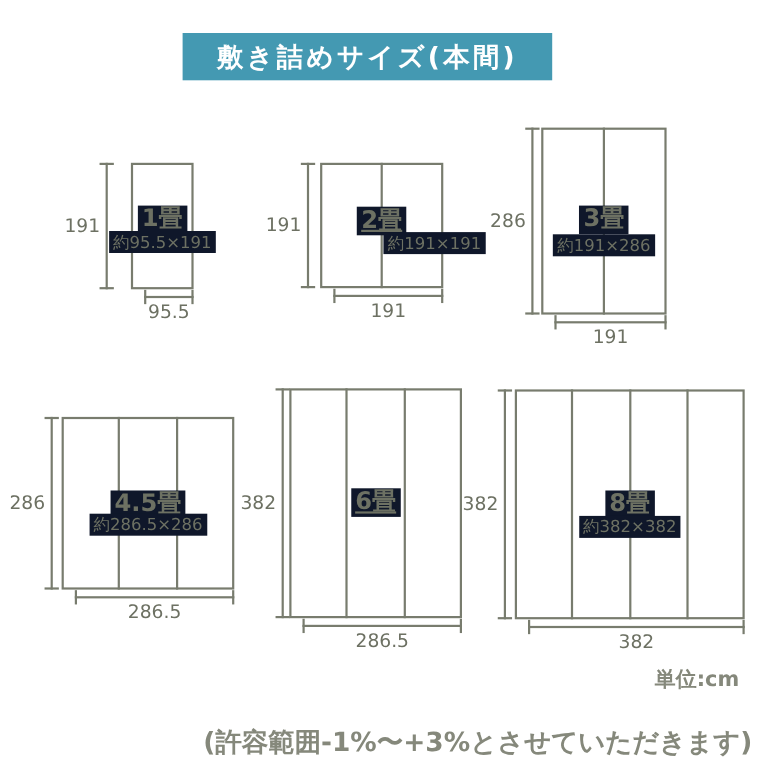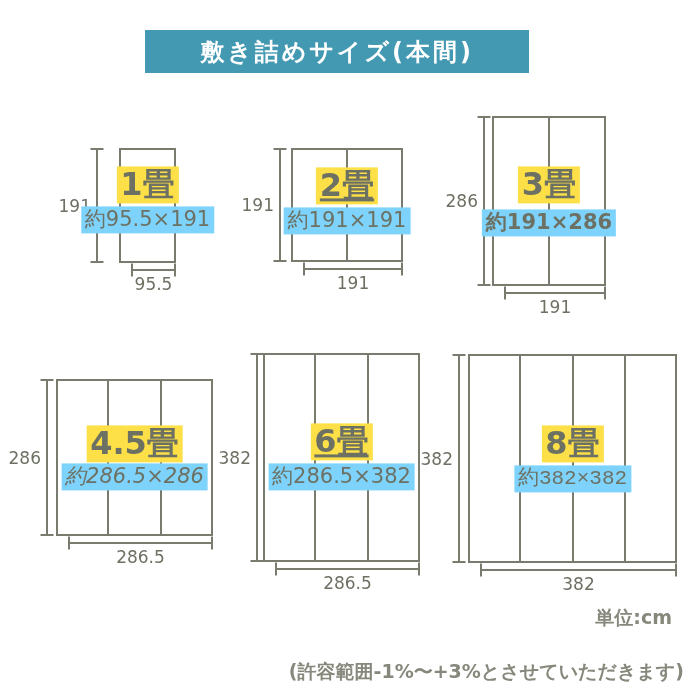--- a/index.html
+++ b/index.html
@@ -11,42 +11,42 @@
   *{box-sizing:border-box;}
   html,body{margin:0;padding:0;background:#ffffff;}
   body{font-family:"DejaVu Sans","Liberation Sans",sans-serif;}
   .stage{
     position:relative;width:700px;height:700px;background:#ffffff;
     overflow:hidden;margin:0 auto;
   }
 
   
   .banner{
-    position:absolute;left:145px;top:30px;width:384px;height:43px;
+    position:absolute;left:166px;top:30px;width:336px;height:43px;
     background:var(--banner);color:#ffffff;
     display:flex;align-items:center;justify-content:center;
     font-size:24px;font-weight:bold;letter-spacing:3px;white-space:nowrap;
   }
 
   
   .fig{position:absolute;}
   .rect{position:absolute;inset:0;border:2px solid var(--line);background:#ffffff;}
   .divider{
     position:absolute;top:0;bottom:0;width:2px;background:var(--line);
     transform:translateX(-50%);
   }
   .size-label{
     position:absolute;left:50%;transform:translate(-50%,-50%);
-    background:#fde047;padding:1px 4px;white-space:nowrap;
-    color:var(--ink);font-size:32px;font-weight:600;line-height:1.1;
+    background:#0f172a;padding:1px 4px;white-space:nowrap;
+    color:var(--ink);font-size:22px;font-weight:600;line-height:1.1;margin-top:15px;
   }
   .dims-label{
     position:absolute;left:50%;transform:translate(-50%,-50%);
-    background:#7dd3fc;padding:1px 4px;white-space:nowrap;
-    color:var(--ink);font-size:21px;font-weight:400;line-height:1.2;
+    background:#0f172a;padding:1px 4px;white-space:nowrap;
+    color:var(--ink);font-size:15px;font-weight:400;line-height:1.2;
   }
 
   
   .vdim{position:absolute;top:0;height:100%;width:2px;background:var(--line);}
   .vdim::before,.vdim::after{
     content:"";position:absolute;left:50%;transform:translateX(-50%);
     width:13px;height:2px;background:var(--line);
   }
   .vdim::before{top:0;}
   .vdim::after{bottom:0;}
@@ -70,56 +70,56 @@
 
   
   #fig-1jo {left:119px;top:148px;width:57px;height:115px;}
   #fig-1jo .vdim{left:-23px;}
   #fig-1jo .size-label{top:37px;}
   #fig-1jo .dims-label{top:72px;}
 
   #fig-2jo {left:291px;top:148px;width:112px;height:114px;}
   #fig-2jo .vdim{left:-12px;}
   #fig-2jo .size-label{top:38px;text-decoration:underline;}
-  #fig-2jo .dims-label{top:73px;}
+  #fig-2jo .dims-label{top:73px;margin-left:48px;}
 
   #fig-3jo {left:492px;top:116px;width:114px;height:170px;}
   #fig-3jo .vdim{left:-9px;}
   #fig-3jo .size-label{top:69px;text-align:right;}
-  #fig-3jo .dims-label{top:107px;font-weight:bold;}
+  #fig-3jo .dims-label{top:107px;}
 
   #fig-45jo{left:56px;top:379px;width:157px;height:157px;}
   #fig-45jo .vdim{left:-10px;}
   #fig-45jo .size-label{top:65px;text-align:center;}
-  #fig-45jo .dims-label{top:98px;font-style:italic;}
+  #fig-45jo .dims-label{top:98px;}
 
   #fig-6jo {left:263px;top:353px;width:157px;height:209px;}
   #fig-6jo .vdim{left:-7px;}
   #fig-6jo .size-label{top:89px;text-decoration:underline;}
   #fig-6jo .dims-label{top:124px;}
 
   #fig-8jo {left:468px;top:354px;width:209px;height:209px;}
   #fig-8jo .vdim{left:-10px;}
   #fig-8jo .size-label{top:90px;}
-  #fig-8jo .dims-label{top:125px;font-family:Liberation Mono, monospace;}
+  #fig-8jo .dims-label{top:125px;}
 
   .div-50{left:50%;}
   .div-33{left:33.33%;}
   .div-66{left:66.67%;}
   .div-25{left:25%;}
   .div-75{left:75%;}
 
   
   .unit-note{
     position:absolute;right:28px;top:605px;
     color:var(--soft-ink);font-size:19px;font-weight:600;white-space:nowrap;
   }
   .tolerance-note{
     position:absolute;right:16px;top:659px;
-    color:var(--soft-ink);font-size:19px;font-weight:600;white-space:nowrap;
+    color:var(--soft-ink);font-size:24px;font-weight:600;white-space:nowrap;
   }
 </style>
 </head>
 <body>
 
 <div class="stage">
 
   <div class="banner">
     <span>敷き詰めサイズ(本間)</span>
   </div>
@@ -180,21 +180,20 @@
     <div class="rect"></div>
     <i class="divider div-33"></i>
     <i class="divider div-66"></i>
     <div class="vdim">
       <span class="dim-label">382</span>
     </div>
     <div class="hdim">
       <span class="dim-label">286.5</span>
     </div>
     <div class="size-label">6畳</div>
-    <div class="dims-label">約286.5×382</div>
   </div>
 
   <div class="fig" id="fig-8jo">
     <div class="rect"></div>
     <i class="divider div-25"></i>
     <i class="divider div-50"></i>
     <i class="divider div-75"></i>
     <div class="vdim">
       <span class="dim-label">382</span>
     </div>

